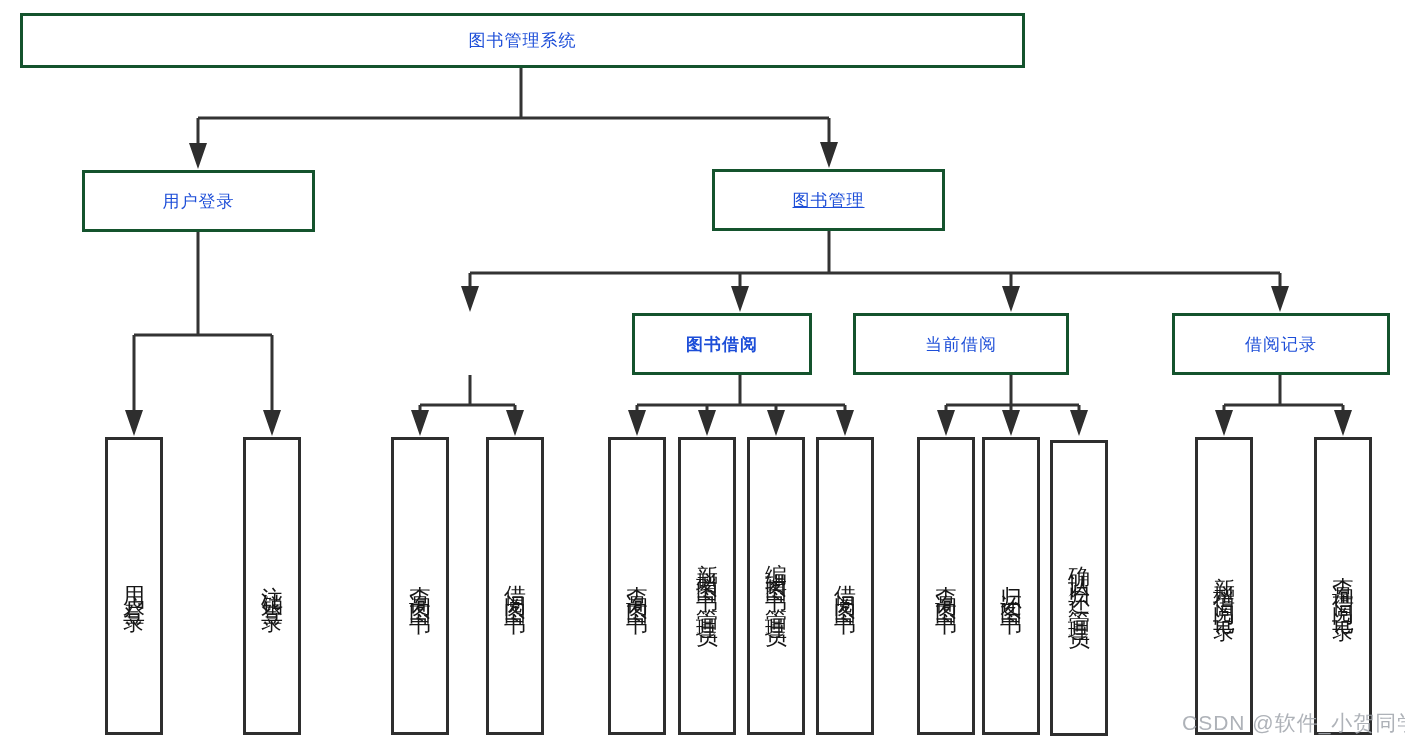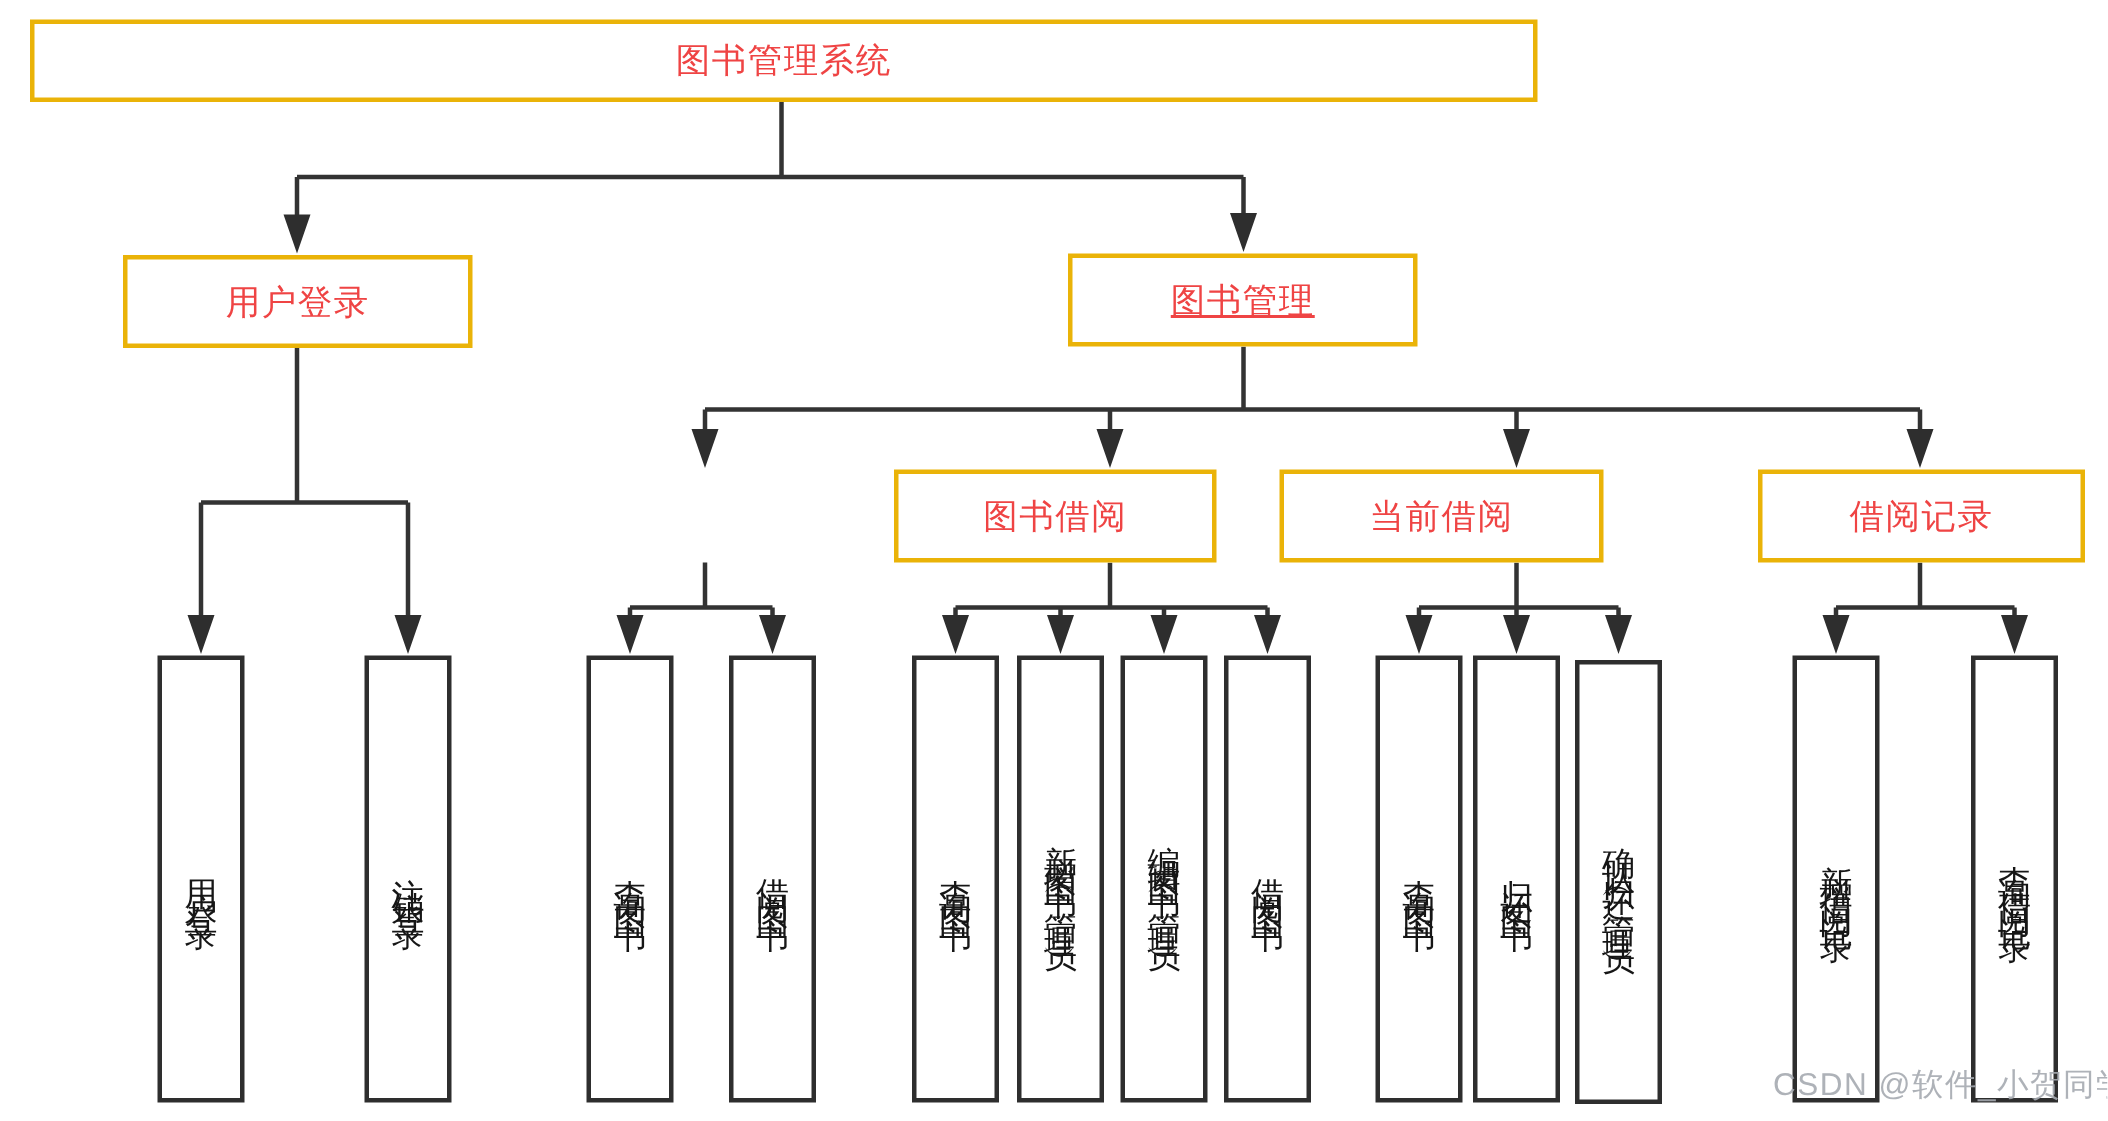--- a/index.html
+++ b/index.html
@@ -2,23 +2,23 @@
 <html><head>
 <meta charset="utf-8">
 <style>
   html,body{margin:0;padding:0;background:#fff;}
   #stage{
     position:relative;width:1405px;height:747px;background:#ffffff;
     font-family:"Liberation Sans",sans-serif;color:#111;overflow:hidden;
   }
   #wires{position:absolute;left:0;top:0;width:1405px;height:747px;}
   .box{
-    position:absolute;box-sizing:border-box;border:3px solid #eab308;background:#fff;
+    position:absolute;box-sizing:border-box;border:3px solid #14532d;background:#fff;
     display:flex;align-items:center;justify-content:center;
-    font-size:23px;color:#ef4444;letter-spacing:1px;white-space:nowrap;
+    font-size:17px;color:#1d4ed8;letter-spacing:1px;white-space:nowrap;
   }
   .vbox{
     position:absolute;box-sizing:border-box;border:3px solid #2e2e2e;background:#fff;
     display:flex;align-items:center;justify-content:center;
   }
   .vbox span{
     writing-mode:vertical-rl;text-orientation:mixed;
     font-size:22px;line-height:1;letter-spacing:9px;color:#161616;
   }
   .watermark{
@@ -46,21 +46,21 @@
          M628 410h18l-9 26z M698 410h18l-9 26z M767 410h18l-9 26z M836 410h18l-9 26z
          M937 410h18l-9 26z M1002 410h18l-9 26z M1070 410h18l-9 26z
          M1215 410h18l-9 26z M1334 410h18l-9 26z"></path>
   </svg>
 
   <div class="box" style="left:20px;top:13px;width:1005px;height:55px;">图书管理系统</div>
 
   <div class="box" style="left:82px;top:170px;width:233px;height:62px;">用户登录</div>
   <div class="box" style="left:712px;top:169px;width:233px;height:62px;text-decoration:underline;">图书管理</div>
 
-  <div class="box" style="left:596px;top:313px;width:215px;height:62px;">图书借阅</div>
+  <div class="box" style="left:632px;top:313px;width:180px;height:62px;font-weight:bold;">图书借阅</div>
   <div class="box" style="left:853px;top:313px;width:216px;height:62px;">当前借阅</div>
   <div class="box" style="left:1172px;top:313px;width:218px;height:62px;">借阅记录</div>
 
   <div class="vbox" style="left:105px;top:437px;width:58px;height:298px;">
     <span>用户登录</span>
     </div>
   <div class="vbox" style="left:243px;top:437px;width:58px;height:298px;">
     <span>注销登录</span>
     </div>
 

